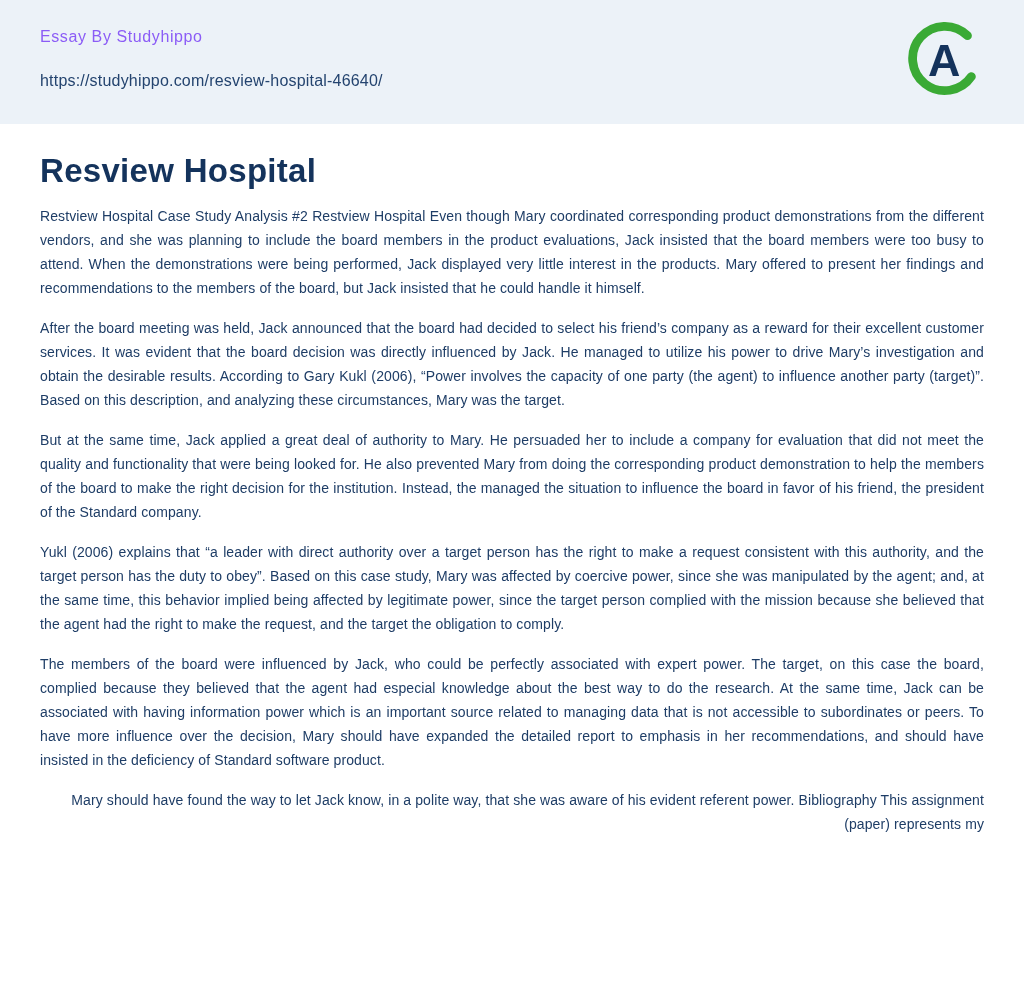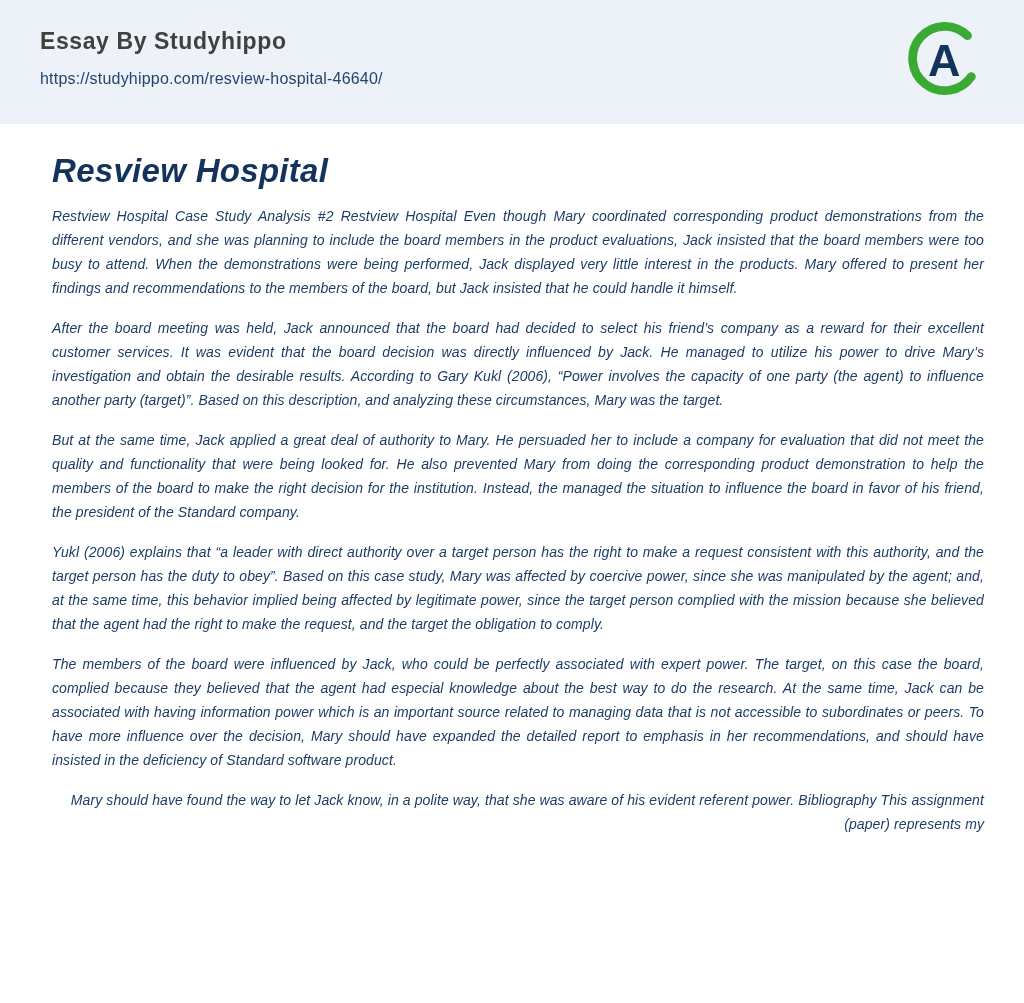--- a/index.html
+++ b/index.html
@@ -14,46 +14,45 @@
   .page { width: 1024px; height: 1003px; background: #ffffff; }
 
   
   .header {
     background: #ecf2f8;
     height: 124px;
     padding: 28px 40px 0 40px;
     position: relative;
   }
   .byline {
-    color: #404040;
-    font-size: 23px;
-    font-weight: 700;
+    color: #8b5cf6;
+    font-size: 16px;
+    font-weight: 400;
     letter-spacing: 0.6px;
   }
   .url {
     display: inline-block;
-    margin-top: 15px;
+    margin-top: 26px;
     color: #24446f;
     font-size: 16px;
     letter-spacing: 0.2px;
     text-decoration: none;
     cursor: pointer;
   }
   .logo {
     position: absolute;
     top: 21px;
     right: 38px;
     width: 78px;
     height: 78px;
   }
 
   
   .article {
-    padding: 20px 40px 0 52px;
-    font-style: italic;
+    padding: 20px 40px 0 40px;
   }
   .title {
     color: #14335c;
     font-size: 33px;
     font-weight: 700;
     letter-spacing: 0.3px;
     margin: 8px 0 14px 0;
   }
   .article p {
     color: #1e3d66;

